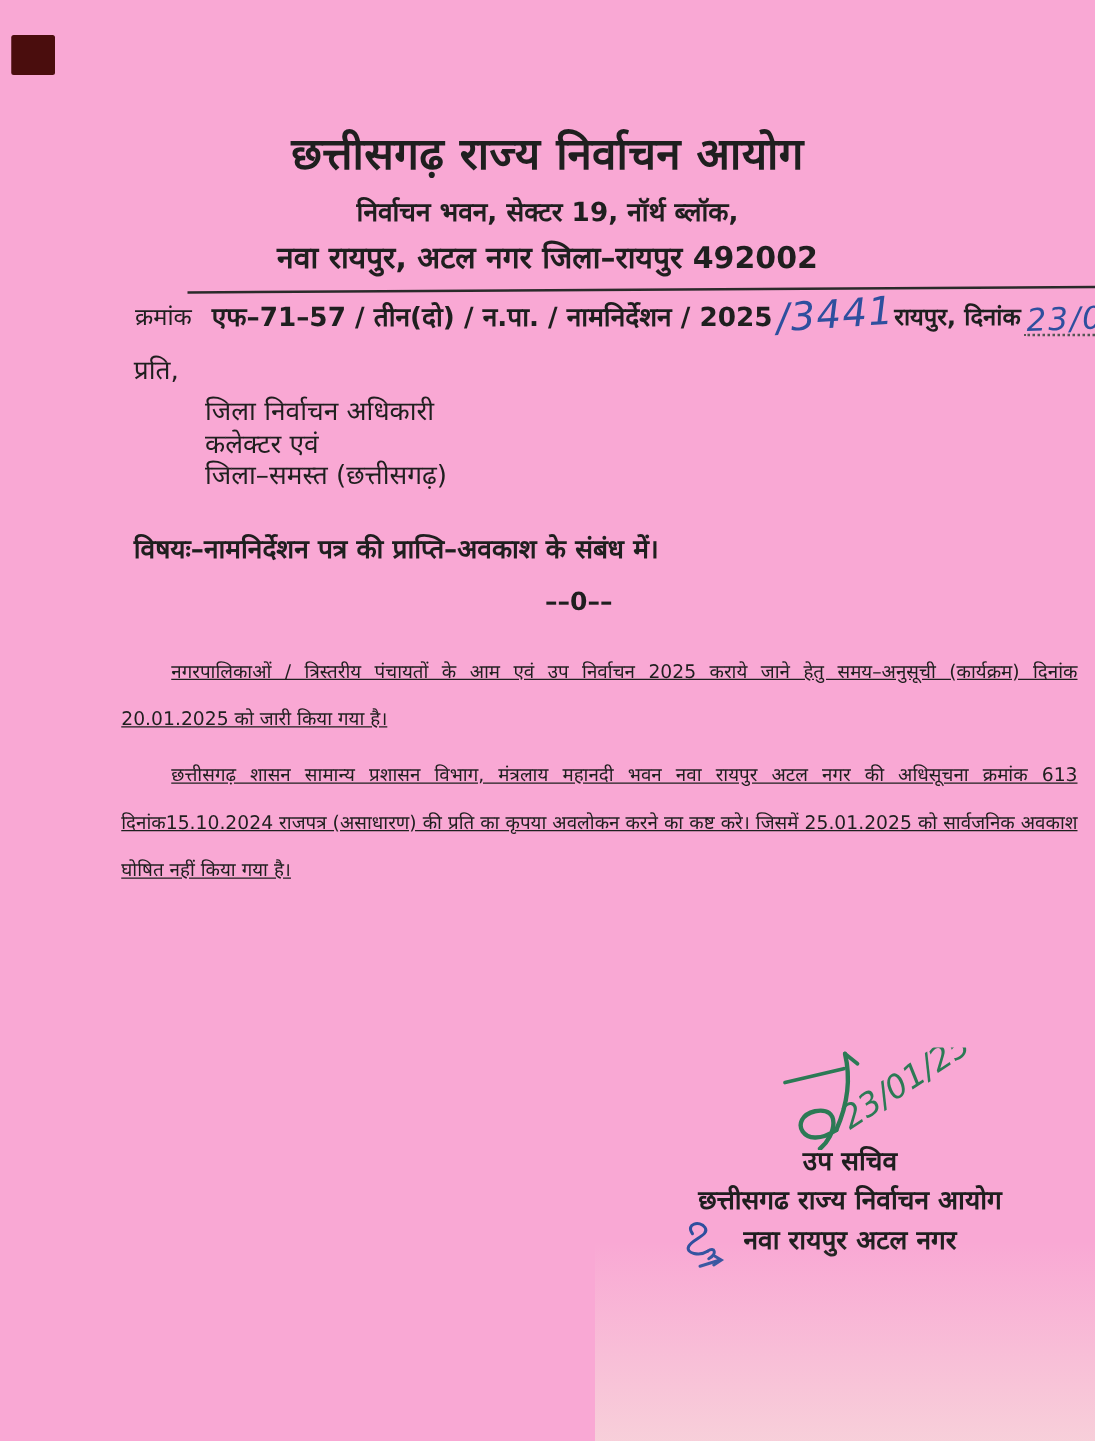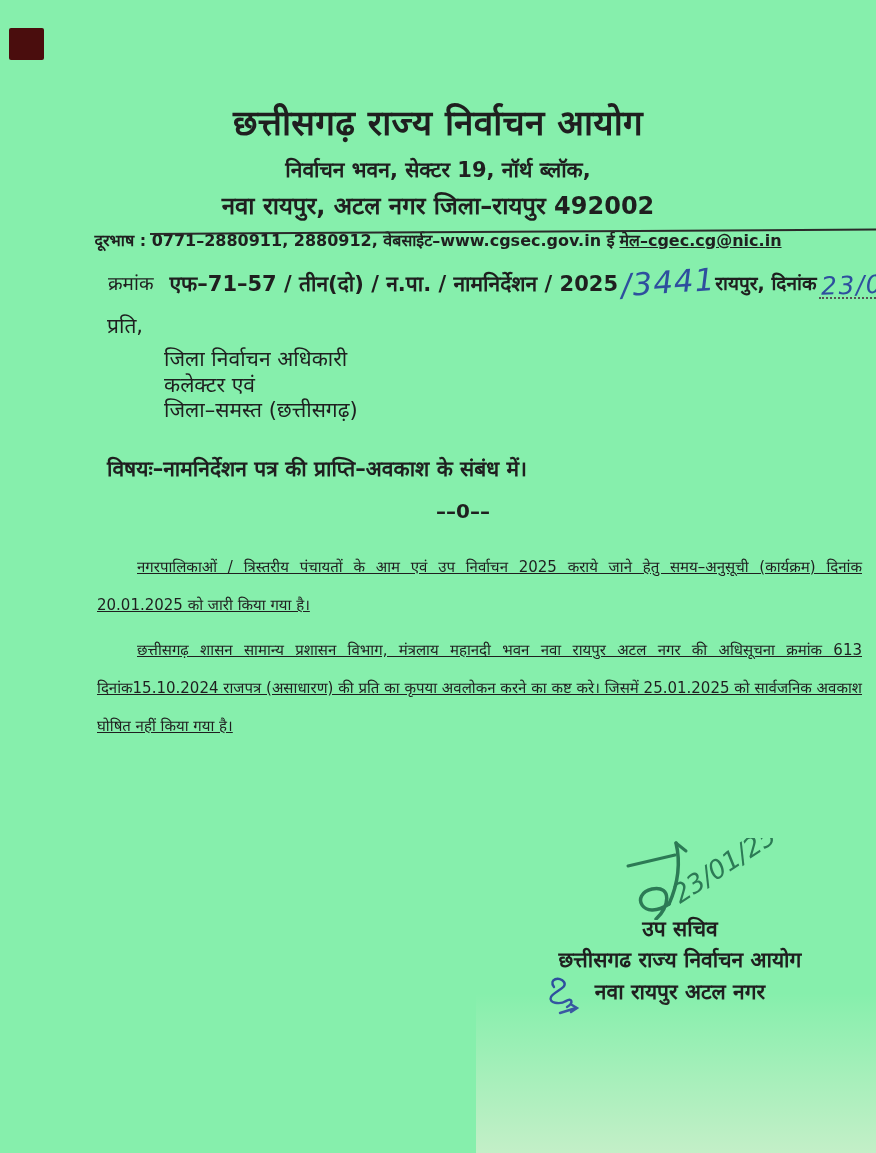--- a/index.html
+++ b/index.html
@@ -1,21 +1,21 @@
 <!DOCTYPE html>
 <html><head>
 <meta charset="utf-8">
 <style>
   * { margin:0; padding:0; box-sizing:border-box; }
   html,body { background:#e8e8e8; }
   .page {
     position:relative;
     width:876px; height:1153px;
     margin:0 auto;
-    background:#86efac;
+    background:#f9a8d4;
     font-family:"DejaVu Sans","Liberation Sans",sans-serif;
     color:#1f1f1f;
     overflow:hidden;
   }
   .scan-tint {
     position:absolute; right:0; bottom:0; width:400px; height:160px;
     background:linear-gradient(180deg, rgba(250,244,230,0) 0%, rgba(246,239,222,0.55) 100%);
     pointer-events:none;
   }
   .stamp {
@@ -72,21 +72,20 @@
 <body>
 
 <div class="page">
 
   <div class="stamp"></div>
 
   <div class="letterhead">
     <div class="org-name">छत्तीसगढ़ राज्य निर्वाचन आयोग</div>
     <div class="addr1">निर्वाचन भवन, सेक्टर 19, नॉर्थ ब्लॉक,</div>
     <div class="addr2">नवा रायपुर, अटल नगर जिला–रायपुर 492002</div>
-    <div class="contact"><span>दूरभाष : 0771–2880911, 2880912, वेबसाईट–www.cgsec.gov.in ई</span><span class="email">मेल–cgec.cg@nic.in</span></div>
   </div>
 
   <div class="header-rule"></div>
 
   <div class="ref-line">
     <span class="ref-label">क्रमांक</span>
     <span class="ref-number">एफ–71–57 / तीन(दो) / न.पा. / नामनिर्देशन / 2025</span>
     <span class="hw-number">/3441</span>
     <span class="place-date">रायपुर, दिनांक</span>
     <span class="date-wrap">

